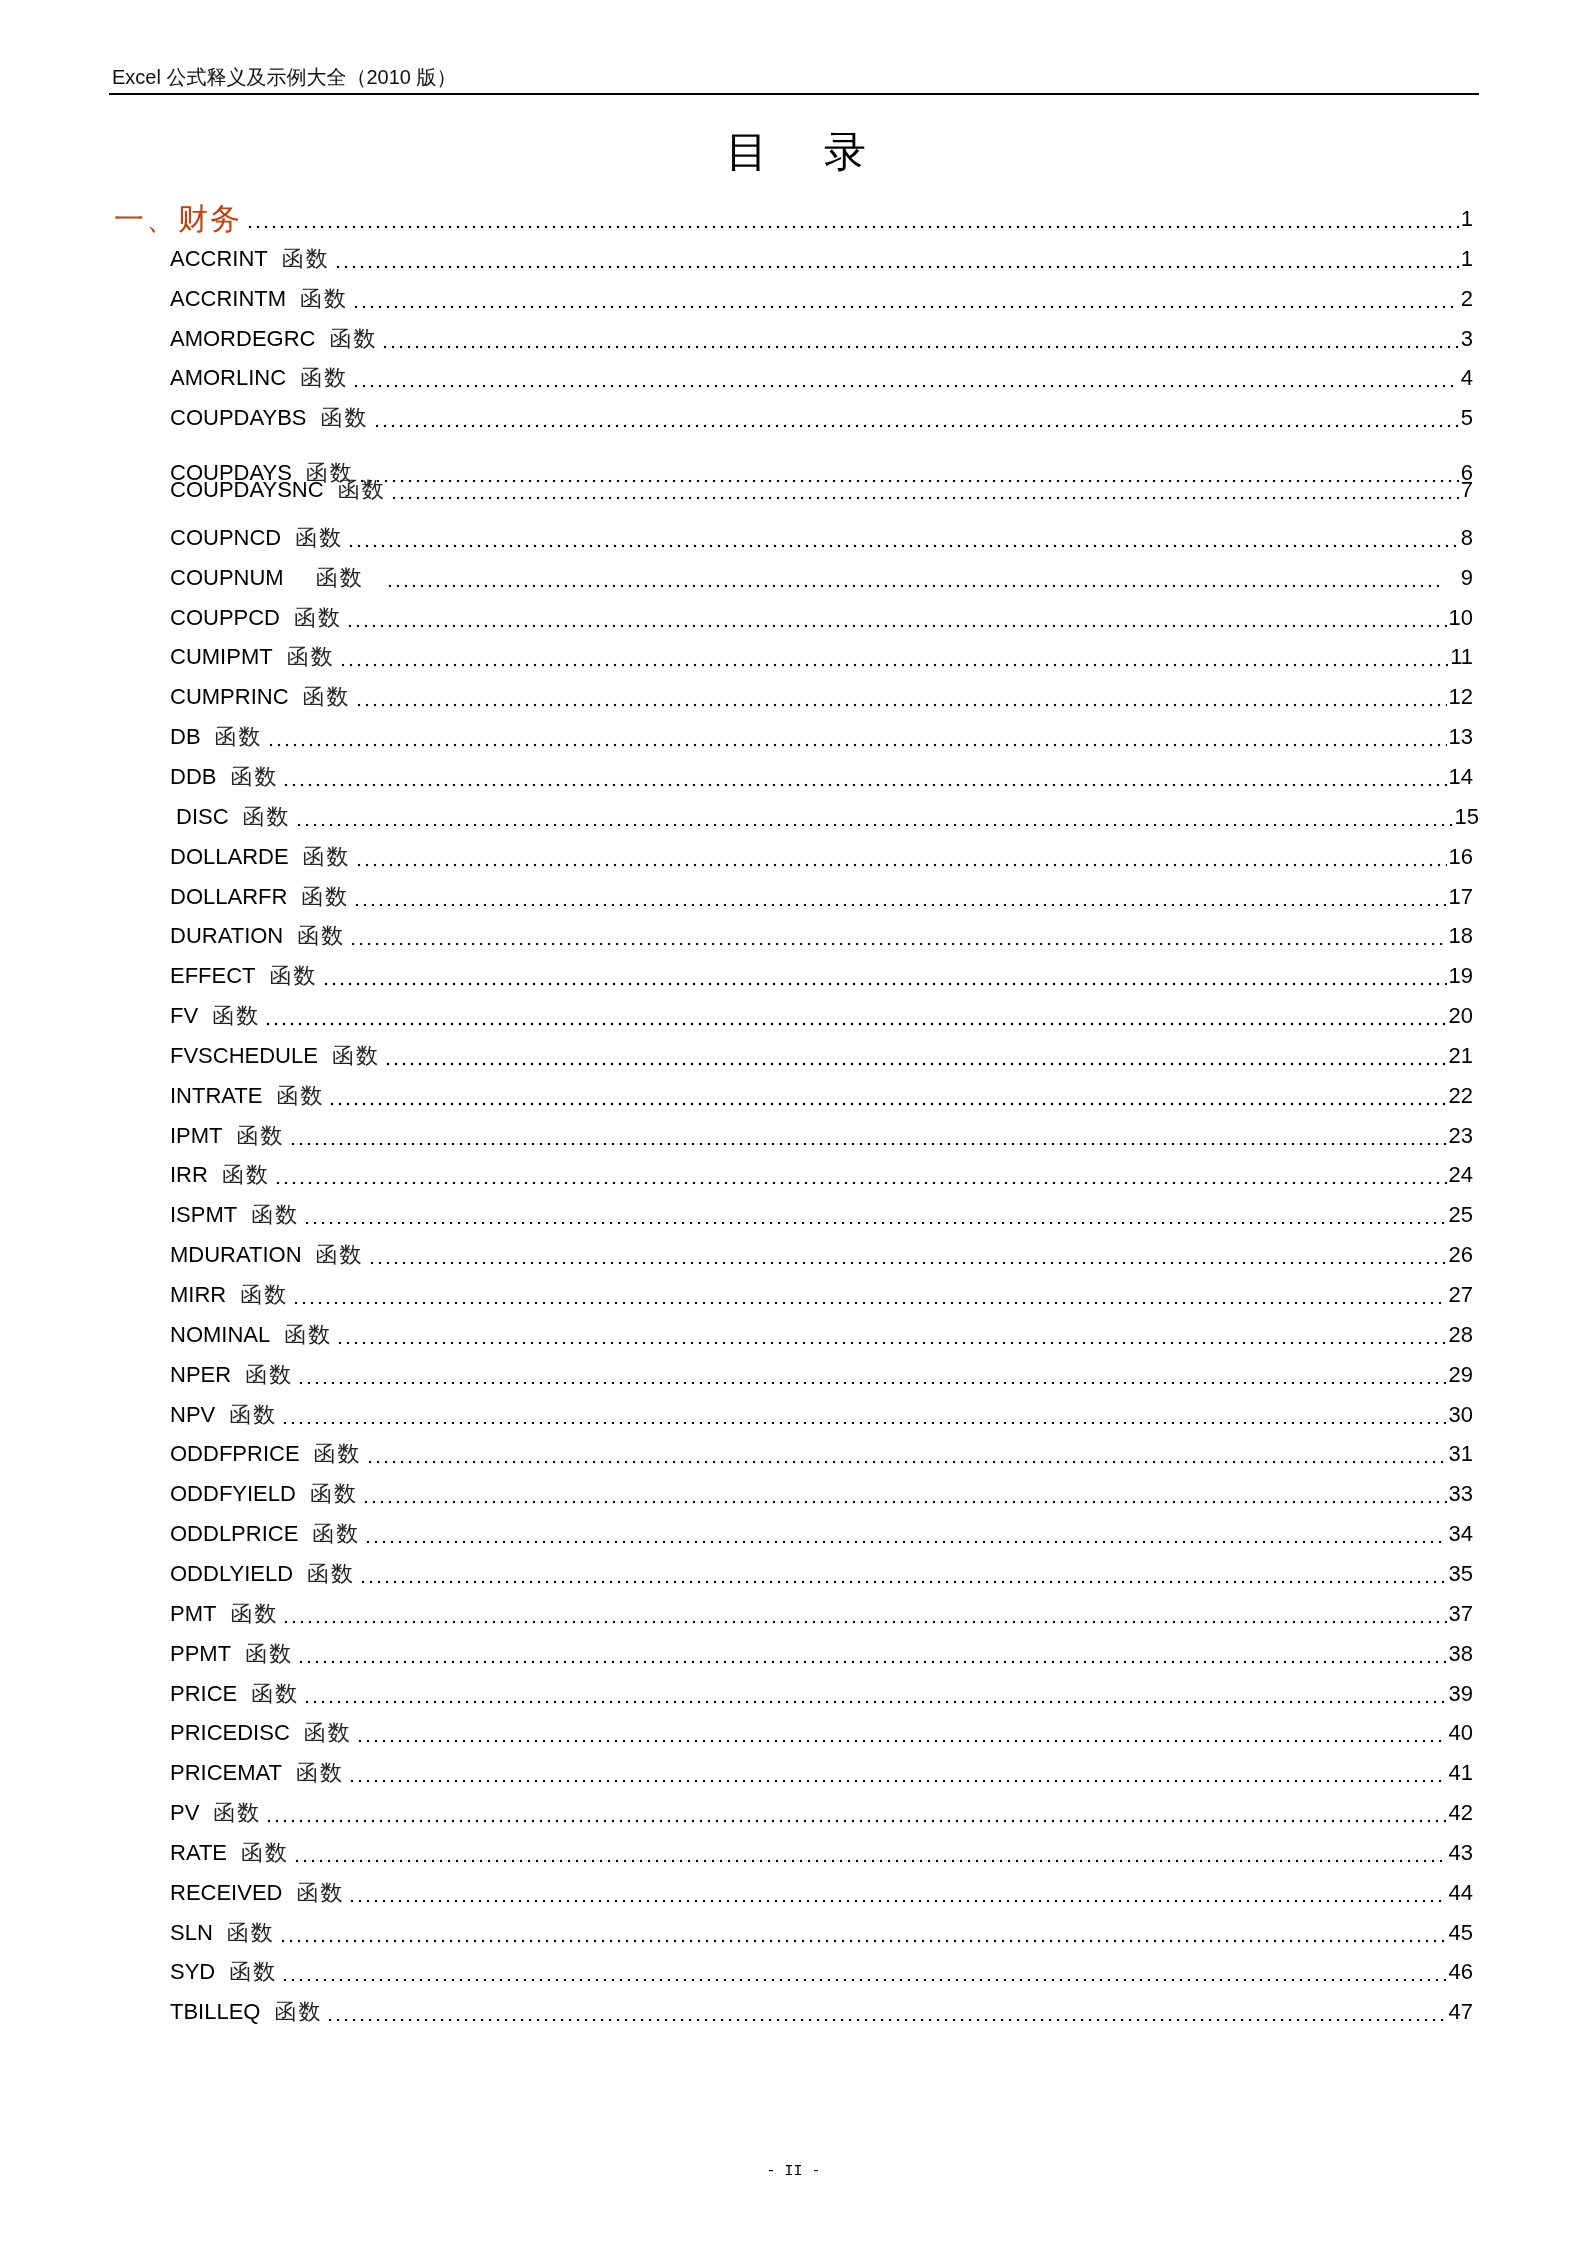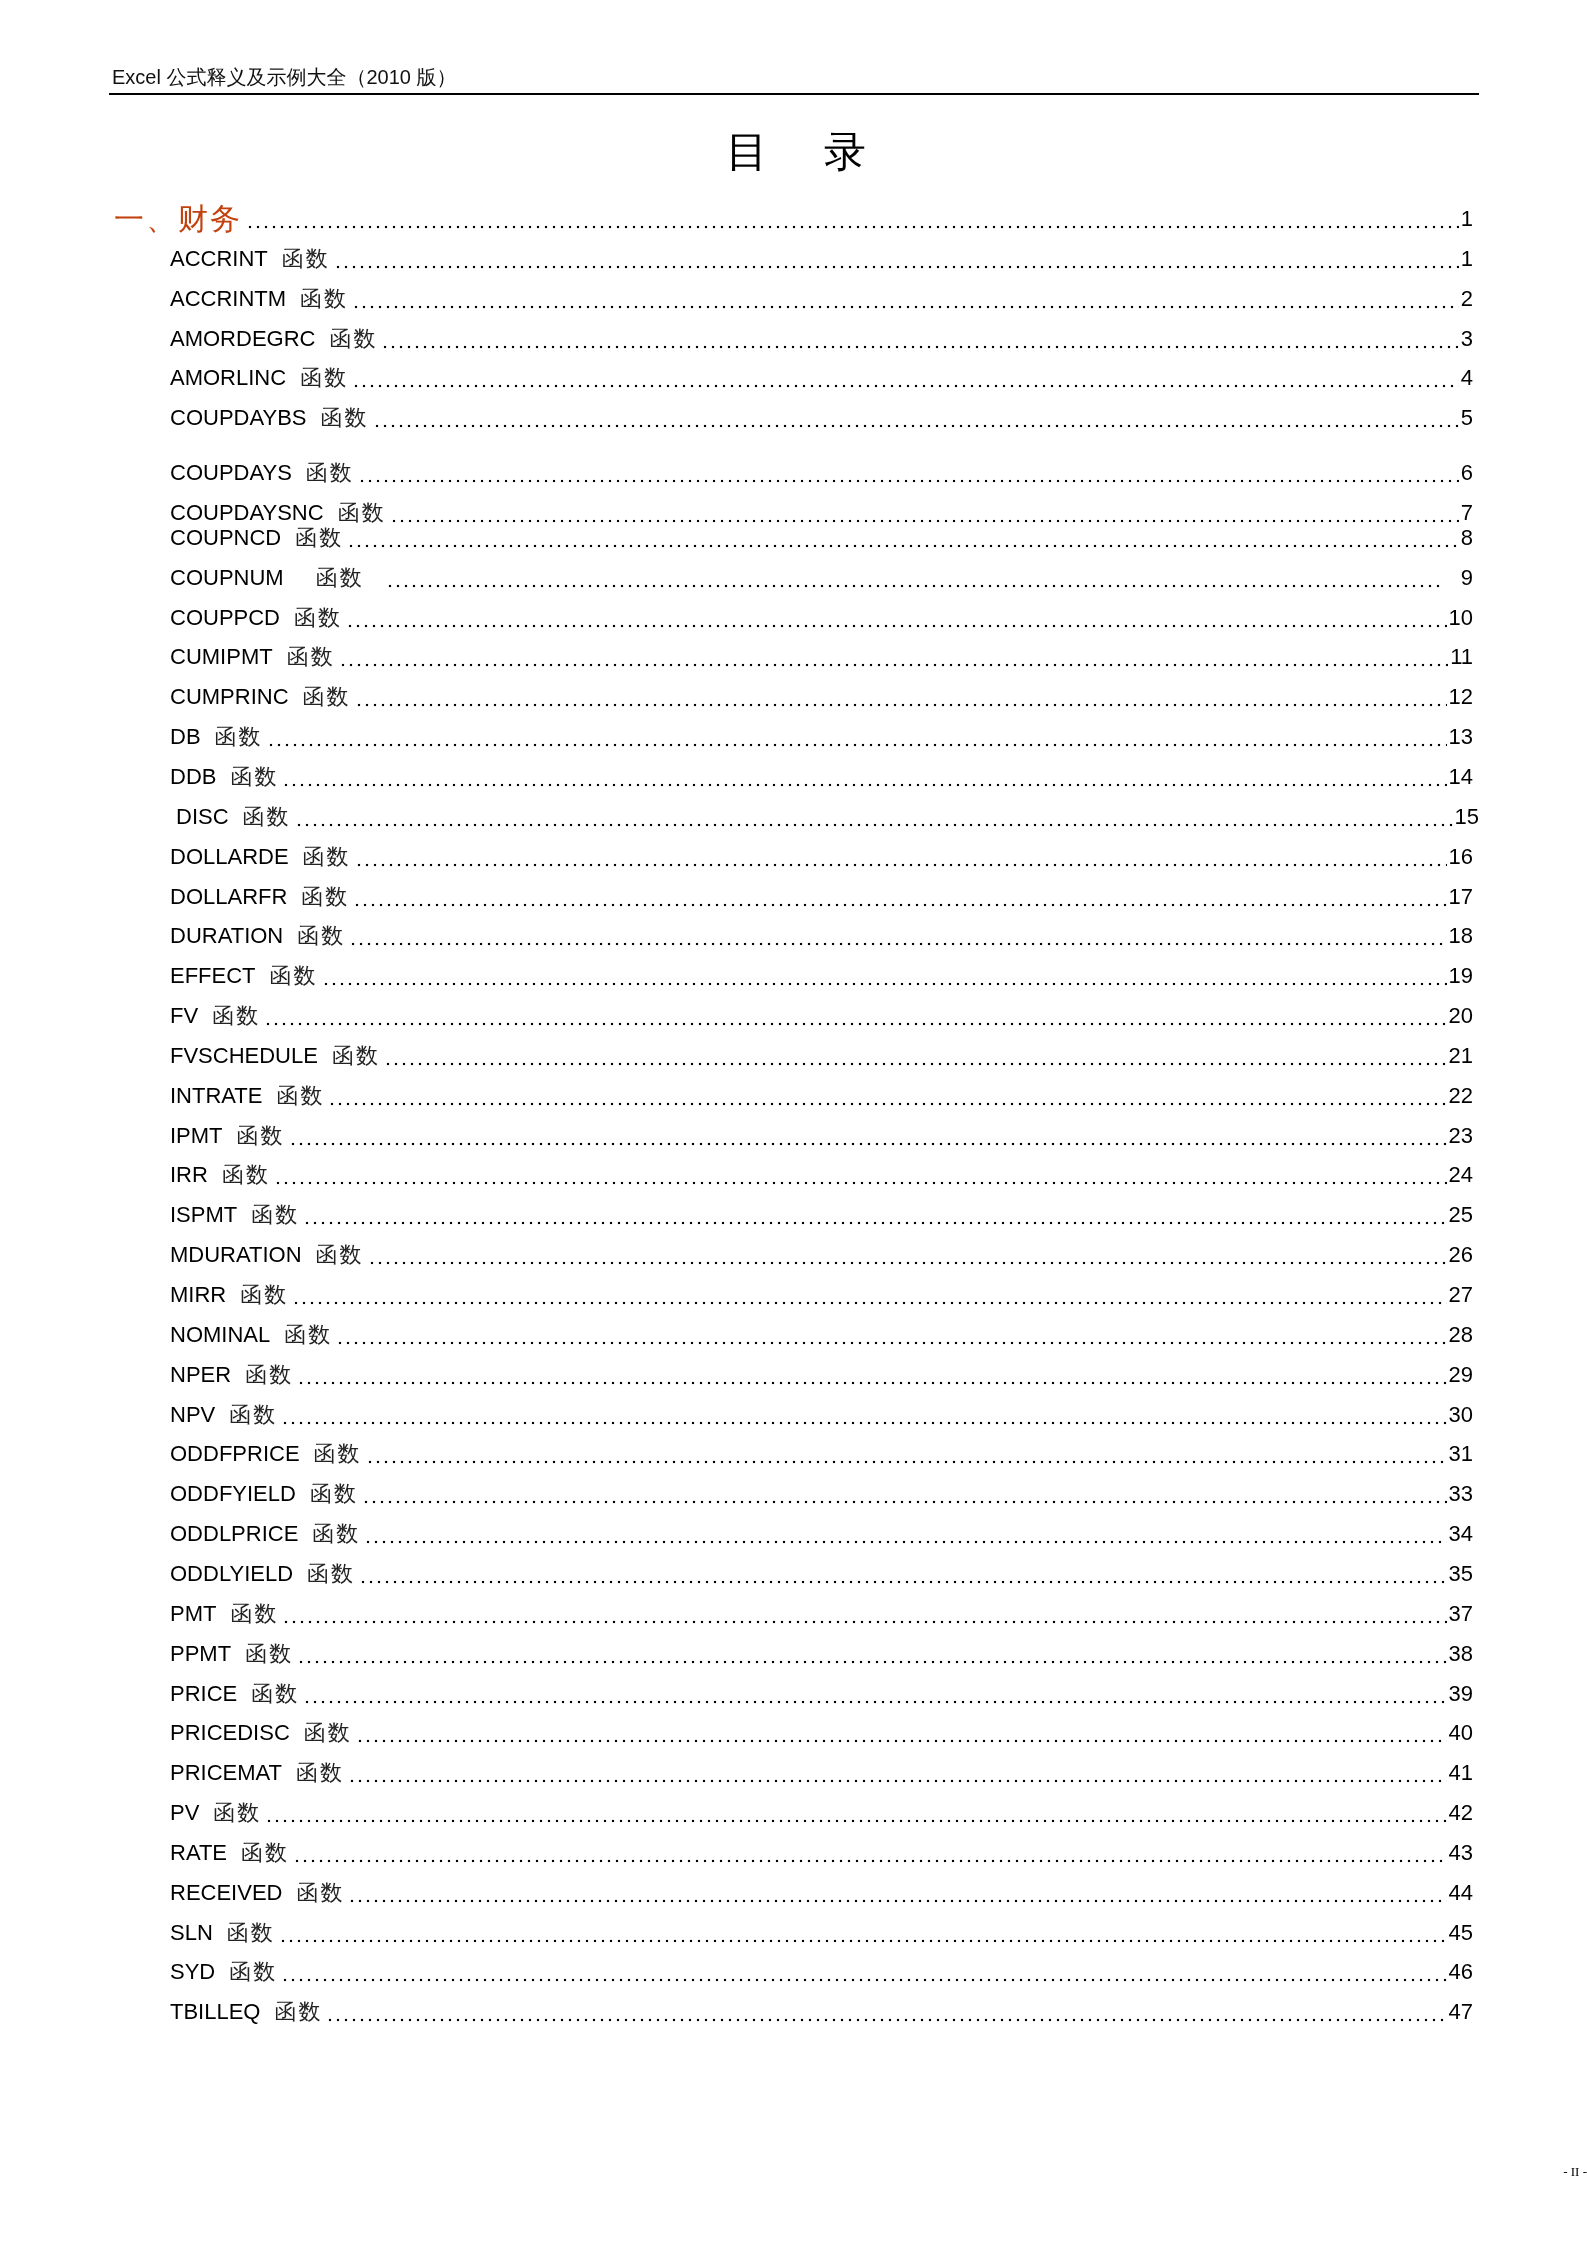--- a/index.html
+++ b/index.html
@@ -30,22 +30,22 @@
     margin-left: 14px; letter-spacing: 2px;
   }
   .toc-row.level-1 .name { font-family: "DejaVu Serif", serif; font-size: 30px; letter-spacing: 2px; color: #c2410c; }
   .toc-row .leader {
     flex: 1 1 auto; height: 22px; margin: 0 2px 0 4px; align-self: center;
     background-image: radial-gradient(circle, #000 1.3px, transparent 1.6px);
     background-size: 8px 6px; background-repeat: repeat-x; background-position: 0 16px;
   }
   .toc-row .page-num { flex: 0 0 auto; text-align: right; font-size: 22px; }
   .footer-page {
-    position: absolute; left: 0; width: 1587px; top: 2158px; text-align: right;
-    font-family: Liberation Serif, serif; font-size: 13px; line-height: 28px; color: #000;
+    position: absolute; left: 0; width: 1587px; top: 2158px; text-align: center;
+    font-family: Liberation Mono, monospace; font-size: 15px; line-height: 28px; color: #000;
     padding-left: 0;
   }
   .footer-page span { position: relative; left: 0px; }
 </style>
 </head>
 <body>
 
 <div class="page">
   <div class="running-header">Excel 公式释义及示例大全（2010 版）</div>
   <div class="header-rule"></div>
@@ -87,21 +87,21 @@
         <span class="suffix">函数</span>
         <span class="leader"></span>
         <span class="page-num">5</span>
       </div>
       <div class="toc-row level-2" style="top: 254px;">
         <span class="name">COUPDAYS</span>
         <span class="suffix">函数</span>
         <span class="leader"></span>
         <span class="page-num">6</span>
       </div>
-      <div class="toc-row level-2" style="top: 294px; justify-content: center;">
+      <div class="toc-row level-2" style="top: 271px; justify-content: center;">
         <span class="name">COUPDAYSNC</span>
         <span class="suffix">函数</span>
         <span class="leader"></span>
         <span class="page-num">7</span>
       </div>
       <div class="toc-row level-2" style="top: 318.8px;">
         <span class="name">COUPNCD</span>
         <span class="suffix">函数</span>
         <span class="leader"></span>
         <span class="page-num">8</span>

